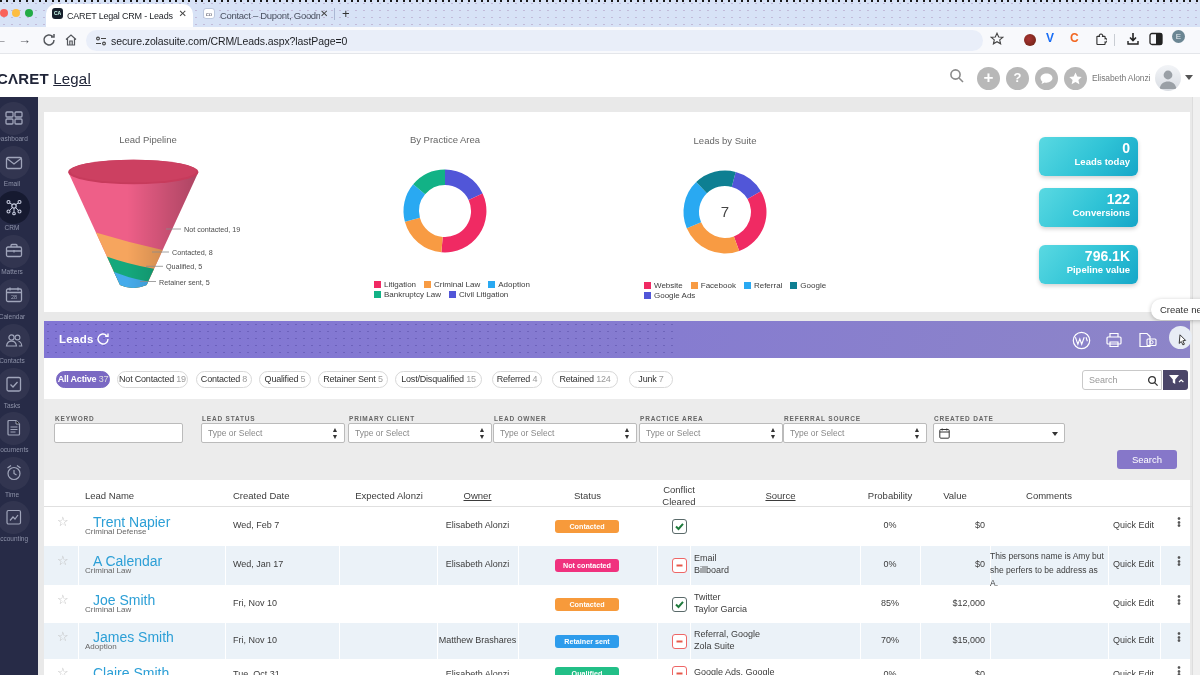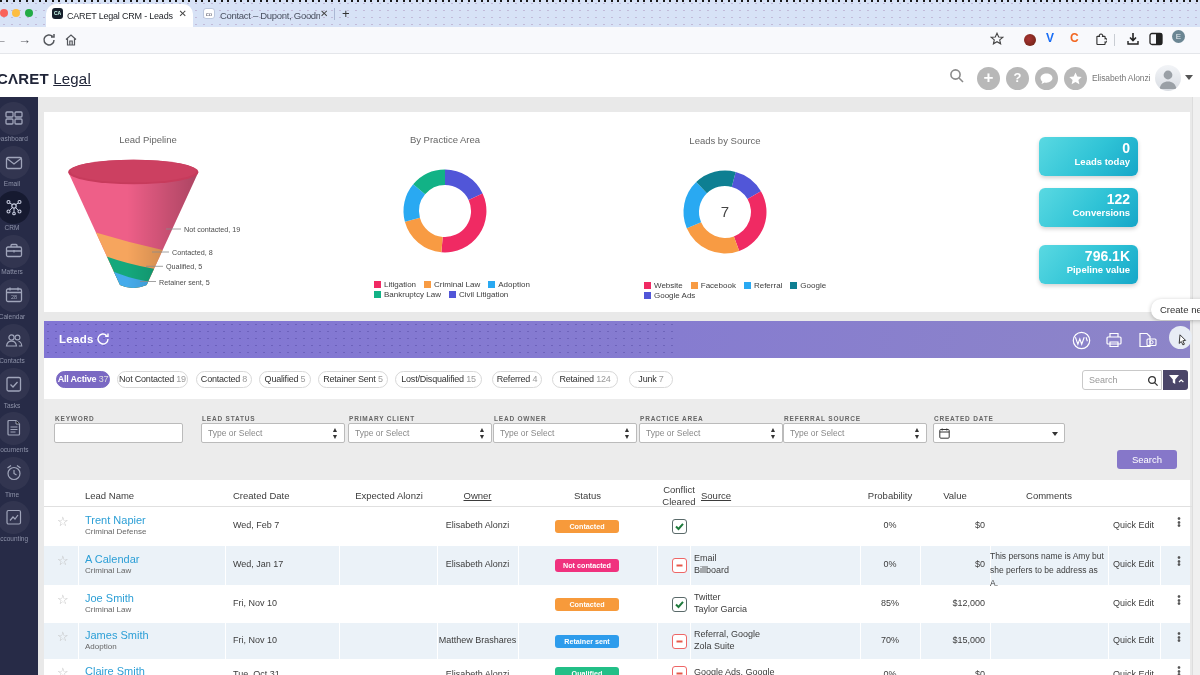--- a/index.html
+++ b/index.html
@@ -71,21 +71,21 @@
 .fph { font-size:8.5px; color:#888; line-height:18px; padding-left:6px; }
 .spin { position:absolute; right:2px; top:2px; width:14px; height:14px; font-size:7px; color:#333; text-align:center; line-height:7px; }
 #searchbtn { left:1073px; top:51px; width:60px; height:19px; background:#8677c9; border-radius:3px;
   color:#fff; font-size:9.5px; text-align:center; line-height:19px; }
 
 
 #tablearea { left:44px; top:480px; width:1146px; height:195px; background:#fff; font-size:9px; color:#3c3c3c; }
 .trow { position:absolute; left:0; width:1146px; }
 .rowblue { background:#ebf2f8; }
 .cell { position:absolute; white-space:nowrap; }
-.lname { color:#2c9fd6; font-size:11px; }
+.lname { color:#2c9fd6; font-size:14px;margin-left:8px; }
 .lsub { color:#666; font-size:8px; }
 .statpill { position:absolute; width:64px; height:13px; border-radius:3px; color:#fff;
   font-size:7.2px; font-weight:bold; text-align:center; line-height:13px; }
 .cbox { position:absolute; width:15px; height:15px; border-radius:3px; background:#fff; }
 .cbc { border:1px solid #5a6a6a; }
 .cbd { border:1px solid #e66; }
 .star { position:absolute; font-size:13px; color:#c0c0c0; }
 .kebab { position:absolute; color:#555; font-size:10px; line-height:3.5px; text-align:center; width:4px; }
 #rightstrip { left:1192px; top:97px; width:8px; height:578px; background:#f0f0f0; border-left:1px solid #ddd; }
 </style>
@@ -111,20 +111,28 @@
   <div class="abs" id="topline"></div>
   <div class="abs" id="toolbar">
     <div class="abs tbi" style="left:-6px;">←</div>
     <div class="abs tbi" style="left:18px;">→</div>
     <svg class="abs" style="left:42px; top:6px;" width="14" height="14" viewBox="0 0 14 14">
       <path d="M12 7a5 5 0 1 1-1.5-3.6M12 1v3h-3" fill="none" stroke="#54575c" stroke-width="1.5"></path>
     </svg>
     <svg class="abs" style="left:64px; top:6px;" width="14" height="14" viewBox="0 0 14 14">
       <path d="M2 6.5 7 2l5 4.5M3.5 5.8V12h7V5.8M5.8 12V8h2.4v4" fill="none" stroke="#54575c" stroke-width="1.2"></path>
     </svg>
+    <div class="abs" id="urlpill">
+      <svg class="abs" style="left:9px; top:5px;" width="12" height="12" viewBox="0 0 12 12">
+        <circle cx="3" cy="3.5" r="1.4" fill="none" stroke="#444" stroke-width="1.1"></circle>
+        <path d="M6 3.5h5M1 8.5h5" stroke="#444" stroke-width="1.1"></path>
+        <circle cx="9" cy="8.5" r="1.4" fill="none" stroke="#444" stroke-width="1.1"></circle>
+      </svg>
+      <div class="abs" id="urltxt">secure.zolasuite.com/CRM/Leads.aspx?lastPage=0</div>
+    </div>
     <svg class="abs" style="left:990px; top:5px;" width="14" height="14" viewBox="0 0 14 14">
       <path d="M7 1.2 8.7 5l4 .3-3 2.6.9 3.9L7 9.7l-3.6 2.1.9-3.9-3-2.6 4-.3z" fill="none" stroke="#444" stroke-width="1.1"></path>
     </svg>
     <div class="abs exti" style="left:1024px; background:radial-gradient(circle at 40% 40%,#a33,#621); "></div>
     <div class="abs" style="left:1046px; top:4px; font-size:12px; font-weight:bold; color:#1a6ef5;">V</div>
     <div class="abs" style="left:1070px; top:4px; font-size:12px; font-weight:bold; color:#f26722;">C</div>
     <svg class="abs" style="left:1094px; top:5px;" width="13" height="13" viewBox="0 0 13 13">
       <path d="M3.6 4.3h1.8a1.7 1.7 0 1 1 3.2 0h1.8a0.7 0.7 0 0 1 0.7 0.7v1.8a1.7 1.7 0 1 1 0 3.2v1.8a0.7 0.7 0 0 1-0.7 0.7H3.6a0.7 0.7 0 0 1-0.7-0.7V4.6z" fill="none" stroke="#333" stroke-width="1.15"></path>
     </svg>
     <div class="abs" style="left:1114px; top:7px; width:1px; height:12px; background:#c9cdd3;"></div>
@@ -244,21 +252,21 @@
     <svg class="abs" style="left:5px; top:411px;" width="18" height="18" viewBox="0 0 18 18">
       <rect x="2" y="2.5" width="13.5" height="13.5" rx="1.5" fill="none" stroke="#a0a5ba" stroke-width="1.2"></rect>
       <path d="M5 12.5 8 9l2 2 3-4" fill="none" stroke="#a0a5ba" stroke-width="1.2"></path>
     </svg>
     <div class="sblbl" style="top:438px;">Accounting</div>
   </div>
   <div class="abs" id="rightstrip"></div>
   <div class="abs" id="chartcard"></div>
   <div class="abs ctitle" style="left:103px; top:134px; width:90px; text-align:center;">Lead Pipeline</div>
   <div class="abs ctitle" style="left:385px; top:134px; width:120px; text-align:center;">By Practice Area</div>
-  <div class="abs ctitle" style="left:665px; top:135px; width:120px; text-align:center;">Leads by Source</div>
+  <div class="abs ctitle" style="left:665px; top:135px; width:120px; text-align:center;">Leads by Suite</div>
   <svg class="abs" style="left:44px; top:112px;" width="360" height="200" viewBox="0 0 360 200">
 
     <defs>
       <clipPath id="cone">
         <path d="M24.2 60 L76 173 Q89.3 179 102.6 173 L154.4 60 Z"></path>
       </clipPath>
       <linearGradient id="shade" x1="0" y1="0" x2="1" y2="0">
         <stop offset="0.45" stop-color="#000" stop-opacity="0"></stop>
         <stop offset="0.75" stop-color="#000" stop-opacity="0.17"></stop>
         <stop offset="1" stop-color="#000" stop-opacity="0.3"></stop>
@@ -413,21 +421,21 @@
   </div>
   <div class="abs" id="tablearea">
 
     <div class="abs" style="left:0; top:0; width:1148px; height:27px; border-bottom:1px solid #e0e0e0;"></div>
     <div class="cell" style="left:41px; top:10px; font-size:9.5px;">Lead Name</div>
     <div class="cell" style="left:189px; top:10px; font-size:9.5px;">Created Date</div>
     <div class="cell" style="left:296px; top:10px; width:98px; text-align:center; font-size:9.5px;">Expected Alonzi</div>
     <div class="cell" style="left:393px; top:10px; width:81px; text-align:center; font-size:9.5px;text-decoration:underline;">Owner</div>
     <div class="cell" style="left:474px; top:10px; width:139px; text-align:center; font-size:9.5px;">Status</div>
     <div class="cell" style="left:613px; top:4px; width:44px; text-align:center; font-size:9.5px; line-height:11.5px;">Conflict<br>Cleared</div>
-    <div class="cell" style="left:657px; top:10px; width:159px; font-size:9.5px;text-decoration:underline;">Source</div>
+    <div class="cell" style="left:657px; top:10px; width:159px; text-align:center; font-size:9.5px;text-decoration:underline;">Source</div>
     <div class="cell" style="left:816px; top:10px; width:60px; text-align:center; font-size:9.5px;">Probability</div>
     <div class="cell" style="left:876px; top:10px; width:70px; text-align:center; font-size:9.5px;">Value</div>
     <div class="cell" style="left:946px; top:10px; width:118px; text-align:center; font-size:9.5px;">Comments</div>
 
     <div class="trow rowblue" style="top:66px; height:39px;">
         <i style="position:absolute; left:34px; top:0; width:1px; height:100%; background:#fff;"></i>
         <i style="position:absolute; left:181px; top:0; width:1px; height:100%; background:#fff;"></i>
         <i style="position:absolute; left:295px; top:0; width:1px; height:100%; background:#fff;"></i>
         <i style="position:absolute; left:393px; top:0; width:1px; height:100%; background:#fff;"></i>
         <i style="position:absolute; left:474px; top:0; width:1px; height:100%; background:#fff;"></i>

